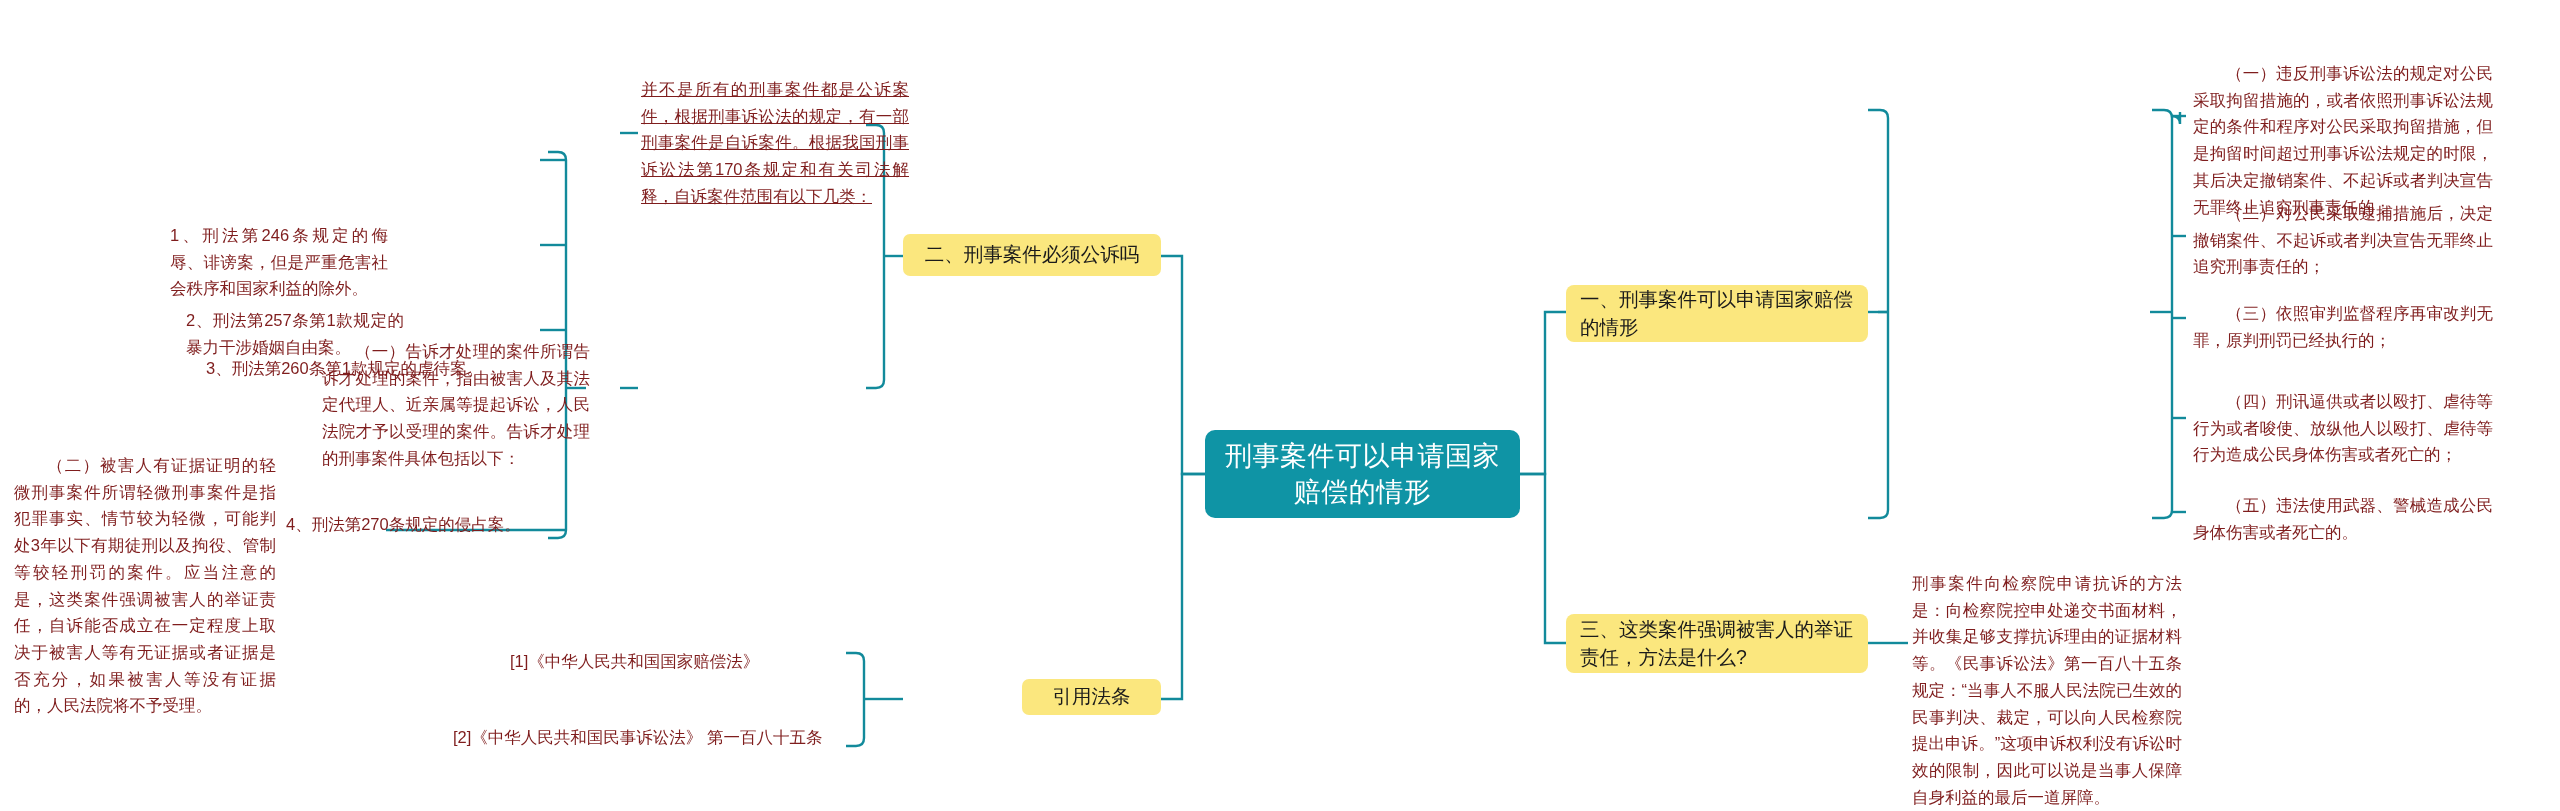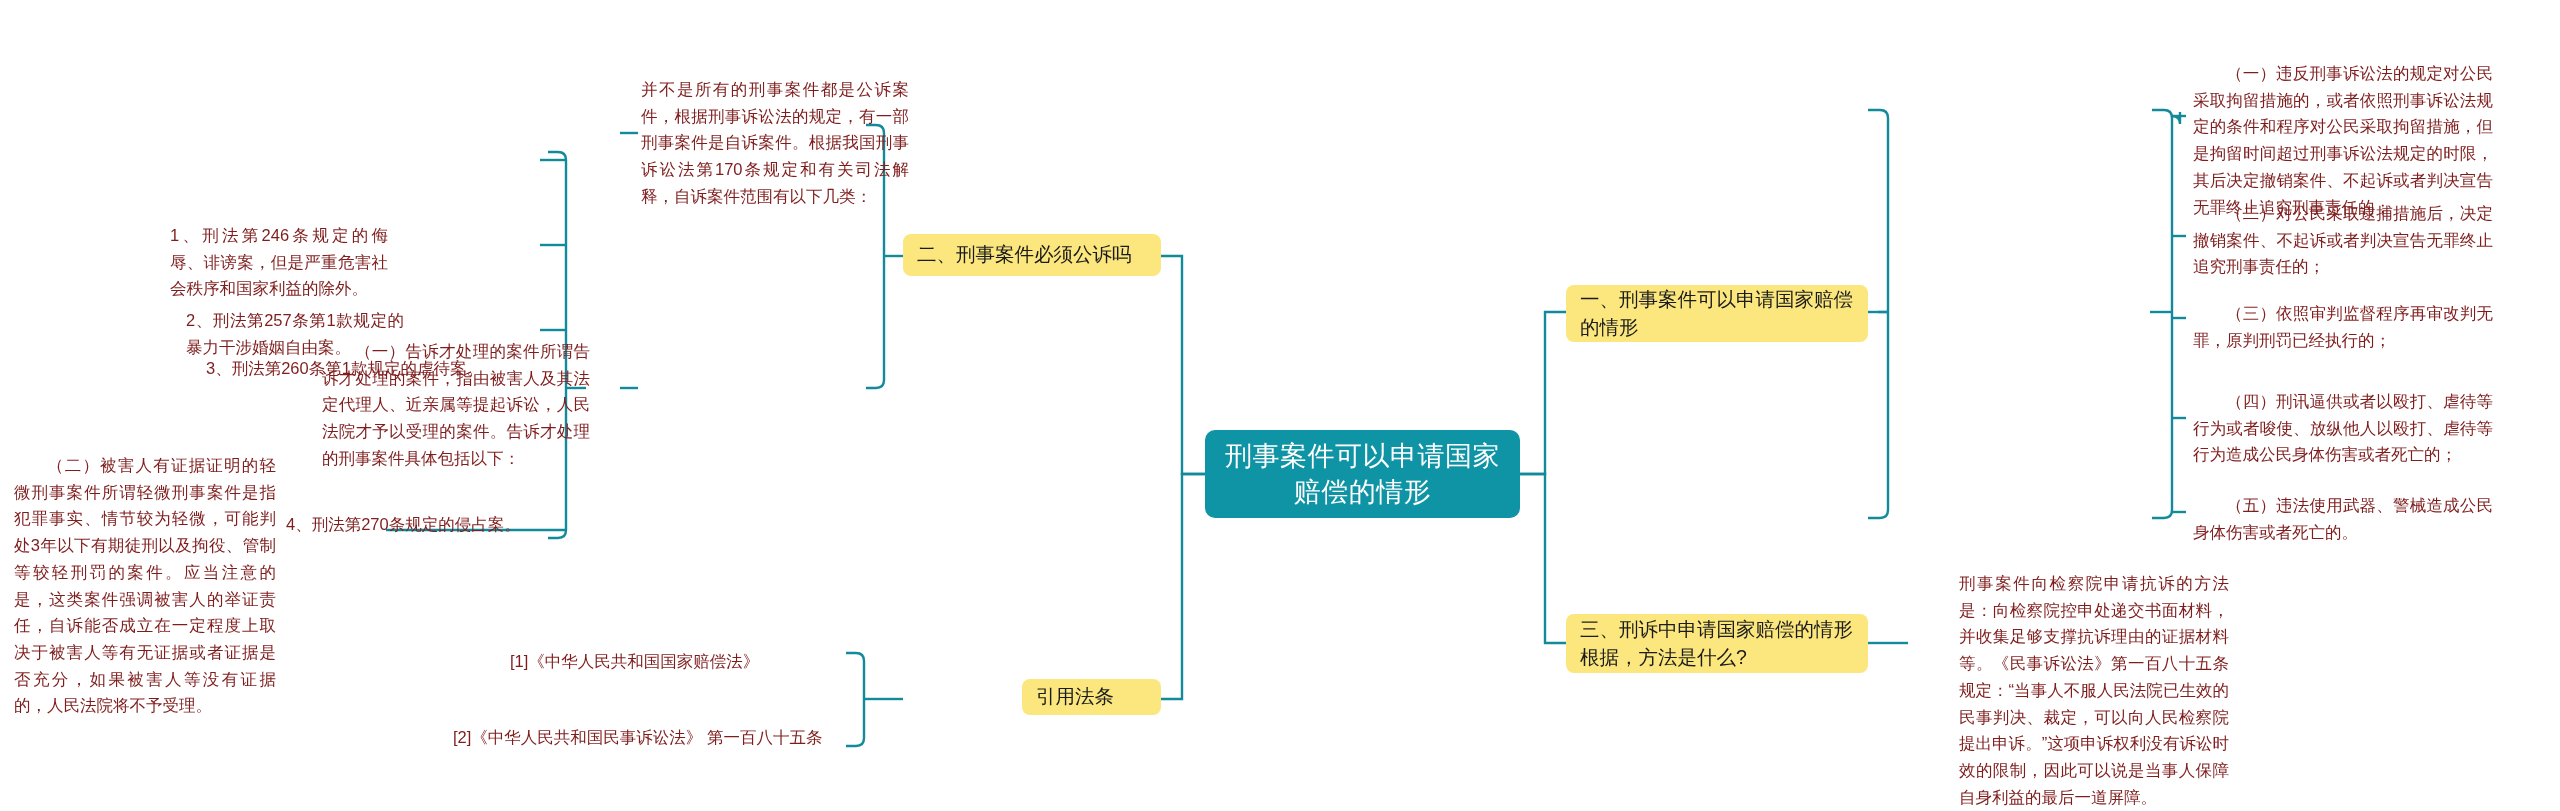--- a/index.html
+++ b/index.html
@@ -31,21 +31,21 @@
   .topic-node{
     background:#fbe77e;
     color:#1b1b1b;
     border-radius:8px;
     font-size:19.5px;
     line-height:1.42;
     padding:9px 14px;
     box-sizing:border-box;
     display:flex;align-items:center;
   }
-  .topic-node.center-text{}
+  .topic-node.center-text{justify-content:center;border-radius:7px;}
 
   .leaf{
     position:absolute;
     font-size:16.5px;
     line-height:1.62;
     color:#7f1d1d;
     box-sizing:border-box;
     text-align:justify;
     text-justify:inter-ideograph;
   }
@@ -122,21 +122,21 @@
 
   <div class="node root-node" style="left:1205px;top:430px;width:315px;height:88px;">
     <span>刑事案件可以申请国家赔偿的情形</span>
   </div>
 
   <div class="node topic-node" style="left:1566px;top:285px;width:302px;height:57px;">
     <span>一、刑事案件可以申请国家赔偿的情形</span>
   </div>
 
   <div class="node topic-node" style="left:1566px;top:614px;width:302px;height:59px;">
-    <span>三、刑诉中申请国家赔偿的情形根据，方法是什么?</span>
+    <span>三、这类案件强调被害人的举证责任，方法是什么?</span>
   </div>
 
   <div class="node topic-node center-text" style="left:903px;top:234px;width:258px;height:42px;">
     <span>二、刑事案件必须公诉吗</span>
   </div>
 
   <div class="node topic-node center-text" style="left:1022px;top:679px;width:139px;height:36px;">
     <span>引用法条</span>
   </div>
 
@@ -154,25 +154,25 @@
   </div>
 
   <div class="leaf indent" style="left:2193px;top:388px;width:300px;">
     <span>（四）刑讯逼供或者以殴打、虐待等行为或者唆使、放纵他人以殴打、虐待等行为造成公民身体伤害或者死亡的；</span>
   </div>
 
   <div class="leaf indent" style="left:2193px;top:492px;width:300px;">
     <span>（五）违法使用武器、警械造成公民身体伤害或者死亡的。</span>
   </div>
 
-  <div class="leaf" style="left:1912px;top:570px;width:270px;margin-left:47px;">
+  <div class="leaf" style="left:1912px;top:570px;width:270px;">
     <span>刑事案件向检察院申请抗诉的方法是：向检察院控申处递交书面材料，并收集足够支撑抗诉理由的证据材料等。《民事诉讼法》第一百八十五条规定：“当事人不服人民法院已生效的民事判决、裁定，可以向人民检察院提出申诉。”这项申诉权利没有诉讼时效的限制，因此可以说是当事人保障自身利益的最后一道屏障。</span>
   </div>
 
-  <div class="leaf" style="left:641px;top:76px;width:268px;">
+  <div class="leaf" style="left:641px;top:76px;width:268px;text-decoration:underline;">
     <span>并不是所有的刑事案件都是公诉案件，根据刑事诉讼法的规定，有一部刑事案件是自诉案件。根据我国刑事诉讼法第170条规定和有关司法解释，自诉案件范围有以下几类：</span>
   </div>
 
   <div class="leaf indent" style="left:322px;top:338px;width:268px;">
     <span>（一）告诉才处理的案件所谓告诉才处理的案件，指由被害人及其法定代理人、近亲属等提起诉讼，人民法院才予以受理的案件。告诉才处理的刑事案件具体包括以下：</span>
   </div>
 
   <div class="leaf" style="left:170px;top:222px;width:218px;">
     <span>1、刑法第246条规定的侮辱、诽谤案，但是严重危害社会秩序和国家利益的除外。</span>
   </div>

